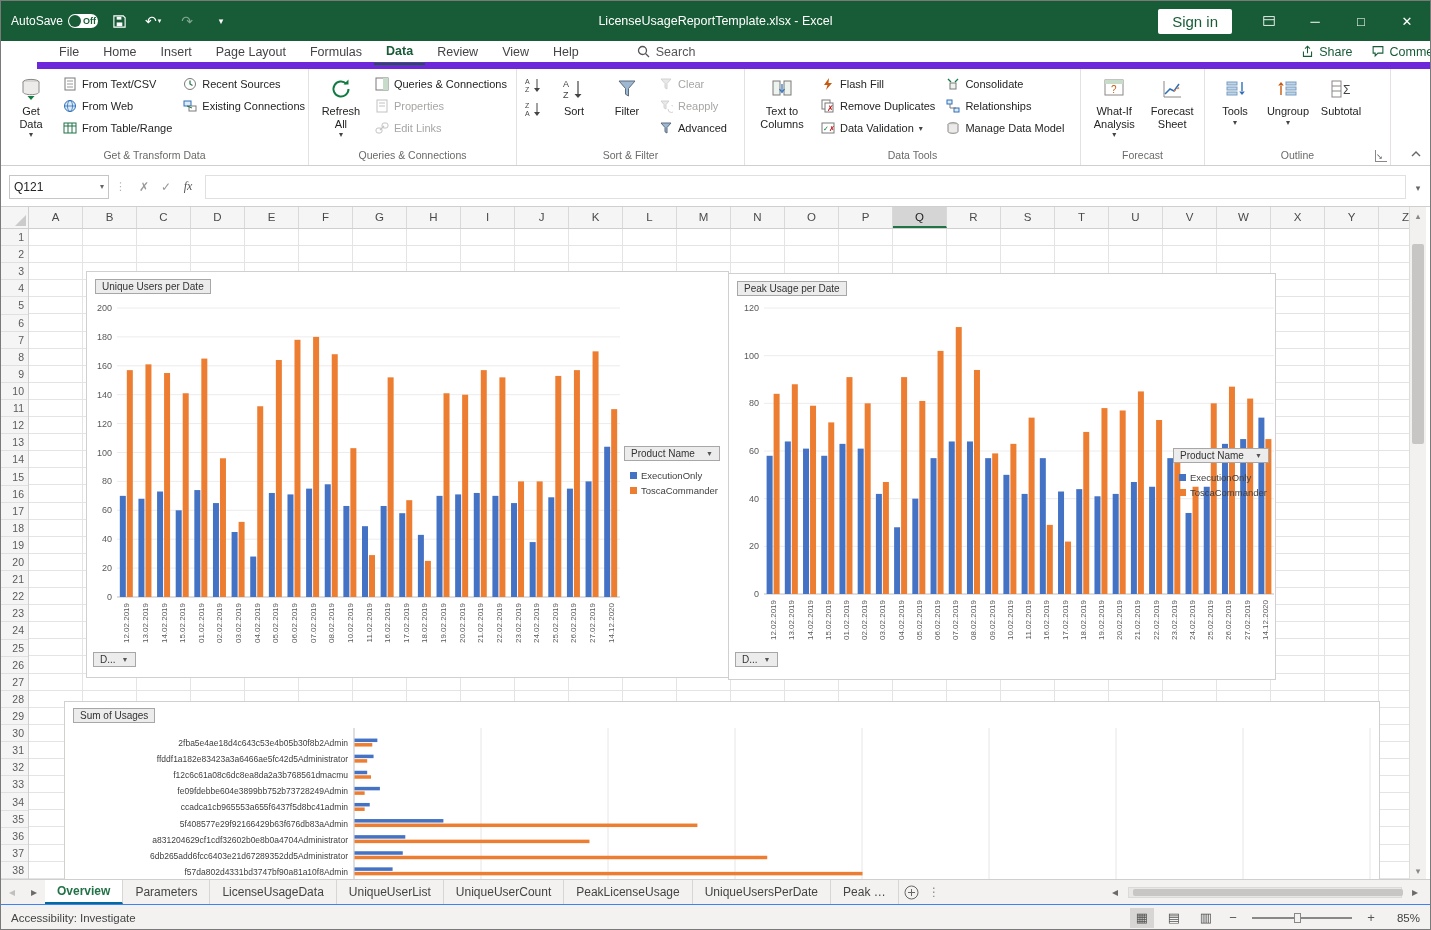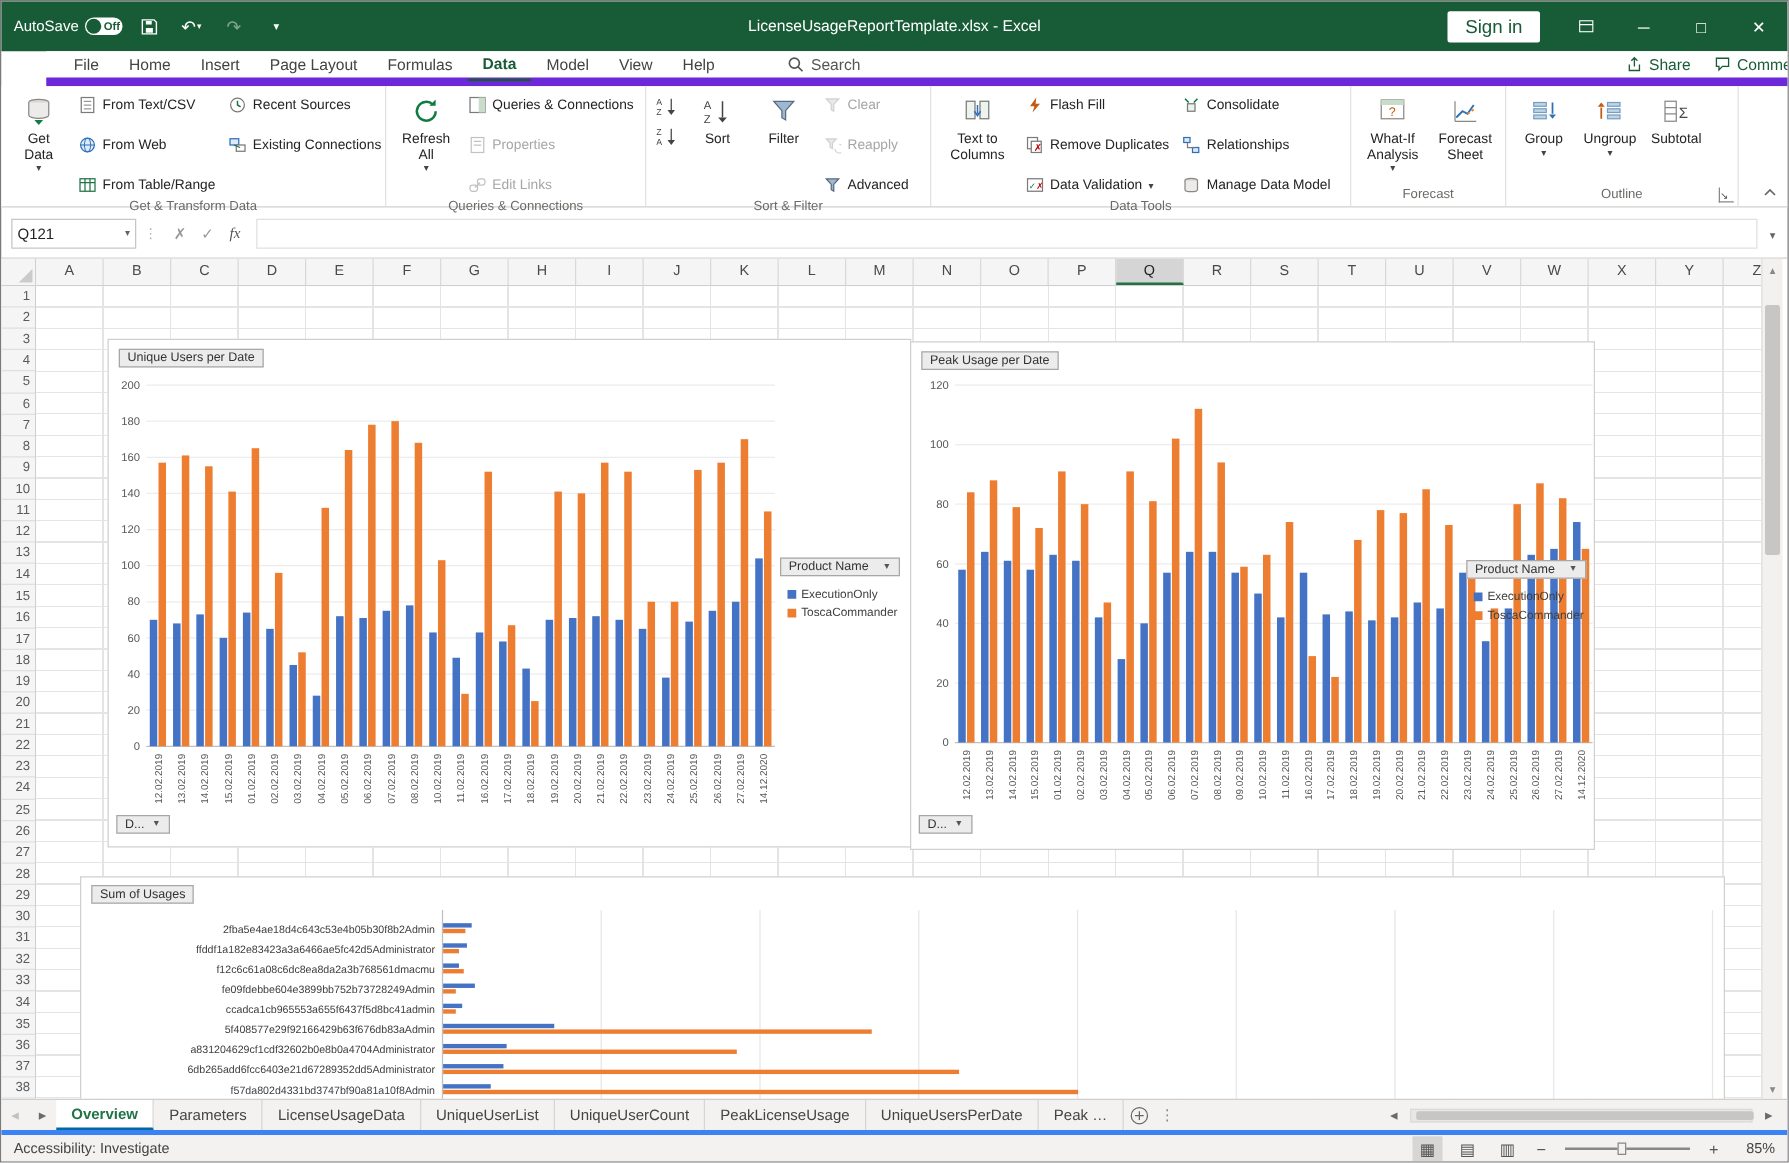--- a/index.html
+++ b/index.html
@@ -28,21 +28,21 @@
   .tabrow-right{margin-left:auto;display:flex;align-items:center;gap:18px;padding-right:16px;color:#185C37;font-size:12.5px;}
   .trbtn{display:flex;align-items:center;gap:5px;}
 
   
   .ribbon{position:absolute;left:0;top:68px;width:100%;height:97px;background:#fff;border-bottom:1px solid #D1CFCD;display:flex;}
   .rgroup{display:flex;flex-direction:column;border-right:1px solid #E4E2E0;position:relative;}
   .rgc{flex:1;display:flex;align-items:flex-start;padding:3px 5px 0 5px;gap:3px;}
   .glabel{font-size:10.5px;color:#6b6a67;text-align:center;padding:0 4px 4px 4px;white-space:nowrap;}
   .bb{display:flex;flex-direction:column;align-items:center;justify-content:flex-start;min-width:50px;max-width:64px;padding:4px 3px 2px 3px;font-size:11px;line-height:1.15;text-align:center;color:#252423;}
   .bb .bicon{height:26px;display:flex;align-items:center;justify-content:center;margin-bottom:3px;}
-  .rcol{display:flex;flex-direction:column;justify-content:flex-start;padding-top:1px;gap:10px;}
+  .rcol{display:flex;flex-direction:column;justify-content:flex-start;padding-top:1px;}
   .sb{display:flex;align-items:center;gap:5px;font-size:11px;height:22px;padding:0 4px;white-space:nowrap;color:#252423;}
   .sb.dis{color:#A8A6A4;}
   .sb.dis svg{opacity:.45;}
   .cv{font-size:8px;color:#444;}
   .dlauncher{position:absolute;right:3px;bottom:3px;width:12px;height:12px;border-left:1px solid #8A8886;border-bottom:1px solid #8A8886;font-size:8px;color:#555;display:flex;align-items:flex-end;justify-content:flex-start;line-height:1;}
   .ribbon-collapse{position:absolute;right:8px;bottom:4px;color:#666;}
   .sortminis{display:flex;flex-direction:column;gap:2px;padding-top:2px;}
   .sortmini{width:24px;height:22px;display:flex;align-items:center;justify-content:center;border:1px solid transparent;font-size:8px;color:#444;}
 
   
@@ -87,21 +87,21 @@
   .tb-nav.dim{color:#C2C0BE;}
   .sheettab{display:flex;align-items:center;padding:0 12px;color:#444;border-right:1px solid #D8D6D4;}
   .sheettab.active{background:#fff;color:#217346;font-weight:bold;border-bottom:2px solid #0369a1;}
   .addsheet{width:26px;display:flex;align-items:center;justify-content:center;color:#555;font-size:14px;}
   .tb-dots{width:18px;display:flex;align-items:center;justify-content:center;color:#8a8886;}
   .hscroll{margin-left:auto;display:flex;align-items:center;width:330px;padding:0 4px;gap:2px;}
   .hs-track{flex:1;height:11px;background:#E8E7E6;border:1px solid #DCDAD8;position:relative;}
   .hs-thumb{position:absolute;left:4px;top:1px;bottom:1px;width:270px;background:#C8C6C4;border-radius:2px;}
 
   
-  .statusbar{position:absolute;left:0;top:903px;width:100%;height:26px;background:#F3F2F1;border-top:4px solid #3b82f6;display:flex;align-items:center;font-size:11.5px;color:#444;padding:0 10px;}
+  .statusbar{position:absolute;left:0;top:903px;width:100%;height:26px;background:#F3F2F1;border-top:1px solid #3b82f6;display:flex;align-items:center;font-size:11.5px;color:#444;padding:0 10px;}
   .sb-right{margin-left:auto;display:flex;align-items:center;gap:8px;}
   .viewbtn{width:24px;height:20px;display:flex;align-items:center;justify-content:center;font-size:13px;color:#555;}
   .viewbtn.active{background:#D8D6D4;}
   .zoomtrack{width:100px;height:2px;background:#8A8886;position:relative;margin:0 4px;}
   .zoomthumb{position:absolute;left:42px;top:-4px;width:7px;height:10px;background:#F3F2F1;border:1px solid #8A8886;}
   .zoomsign{font-size:13px;color:#555;width:14px;text-align:center;}
   .zoomval{width:34px;text-align:right;}
 </style>
 </head>
 <body>
@@ -154,21 +154,21 @@
   </div>
 </div>
 
 <div class="tabrow">
   <div class="rtab">File</div>
   <div class="rtab">Home</div>
   <div class="rtab">Insert</div>
   <div class="rtab">Page Layout</div>
   <div class="rtab">Formulas</div>
   <div class="rtab active">Data</div>
-  <div class="rtab">Model</div>
+  <div class="rtab">Review</div>
   <div class="rtab">View</div>
   <div class="rtab">Help</div>
   <div class="searchbox">
     <svg width="13" height="13">
         <circle cx="5.5" cy="5.5" r="4" fill="none" stroke="#555" stroke-width="1.3"></circle>
         <line x1="8.5" y1="8.5" x2="12" y2="12" stroke="#555" stroke-width="1.3"></line>
       </svg>
     <span>Search</span>
   </div>
   <div class="tabrow-right">
@@ -455,21 +455,21 @@
       <div class="bb">
         <span class="bicon">
           <svg width="24" height="24">
               <rect x="4" y="5" width="10" height="3" fill="#BFD5E8" stroke="#7a9ec0"></rect>
               <rect x="4" y="10" width="10" height="3" fill="#BFD5E8" stroke="#7a9ec0"></rect>
               <rect x="4" y="15" width="10" height="3" fill="#BFD5E8" stroke="#7a9ec0"></rect>
               <path d="M19 5v9" stroke="#2F6FBA" stroke-width="1.4" fill="none"></path>
               <path d="M19 18l-2.8-3.4h5.6z" fill="#2F6FBA"></path>
             </svg>
         </span>
-        <span>Group</span>
+        <span>Tools</span>
         <span class="cv">▾</span>
       </div>
       <div class="bb">
         <span class="bicon">
           <svg width="24" height="24">
               <rect x="10" y="5" width="10" height="3" fill="#BFD5E8" stroke="#7a9ec0"></rect>
               <rect x="10" y="10" width="10" height="3" fill="#BFD5E8" stroke="#7a9ec0"></rect>
               <rect x="10" y="15" width="10" height="3" fill="#BFD5E8" stroke="#7a9ec0"></rect>
               <path d="M5 18V9" stroke="#C55A11" stroke-width="1.4" fill="none"></path>
               <path d="M5 5l-2.8 3.4h5.6z" fill="#C55A11"></path>

